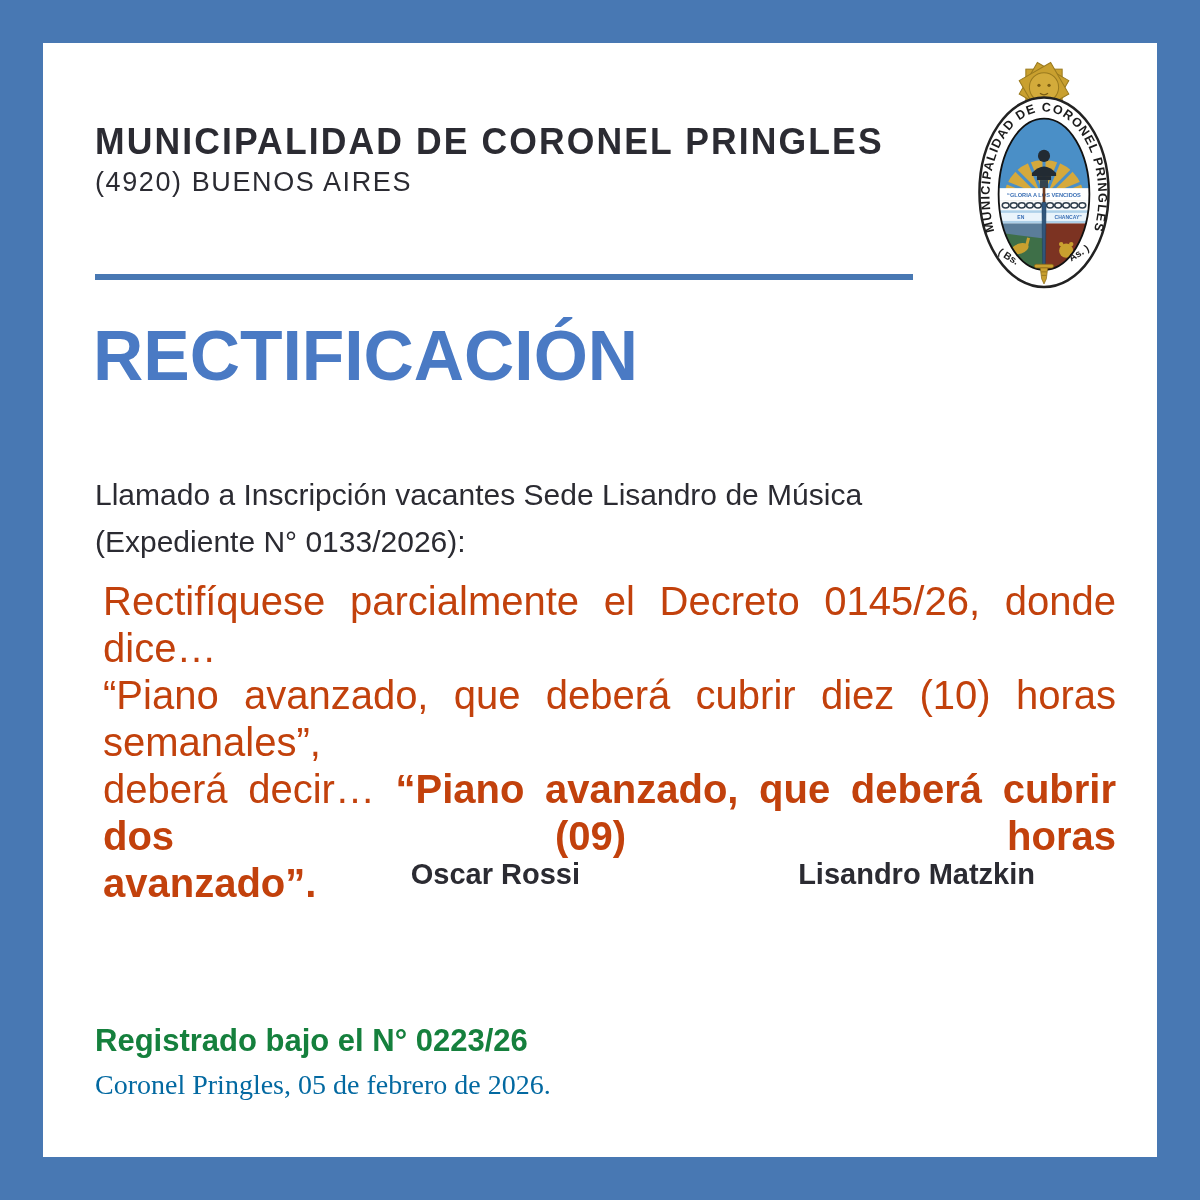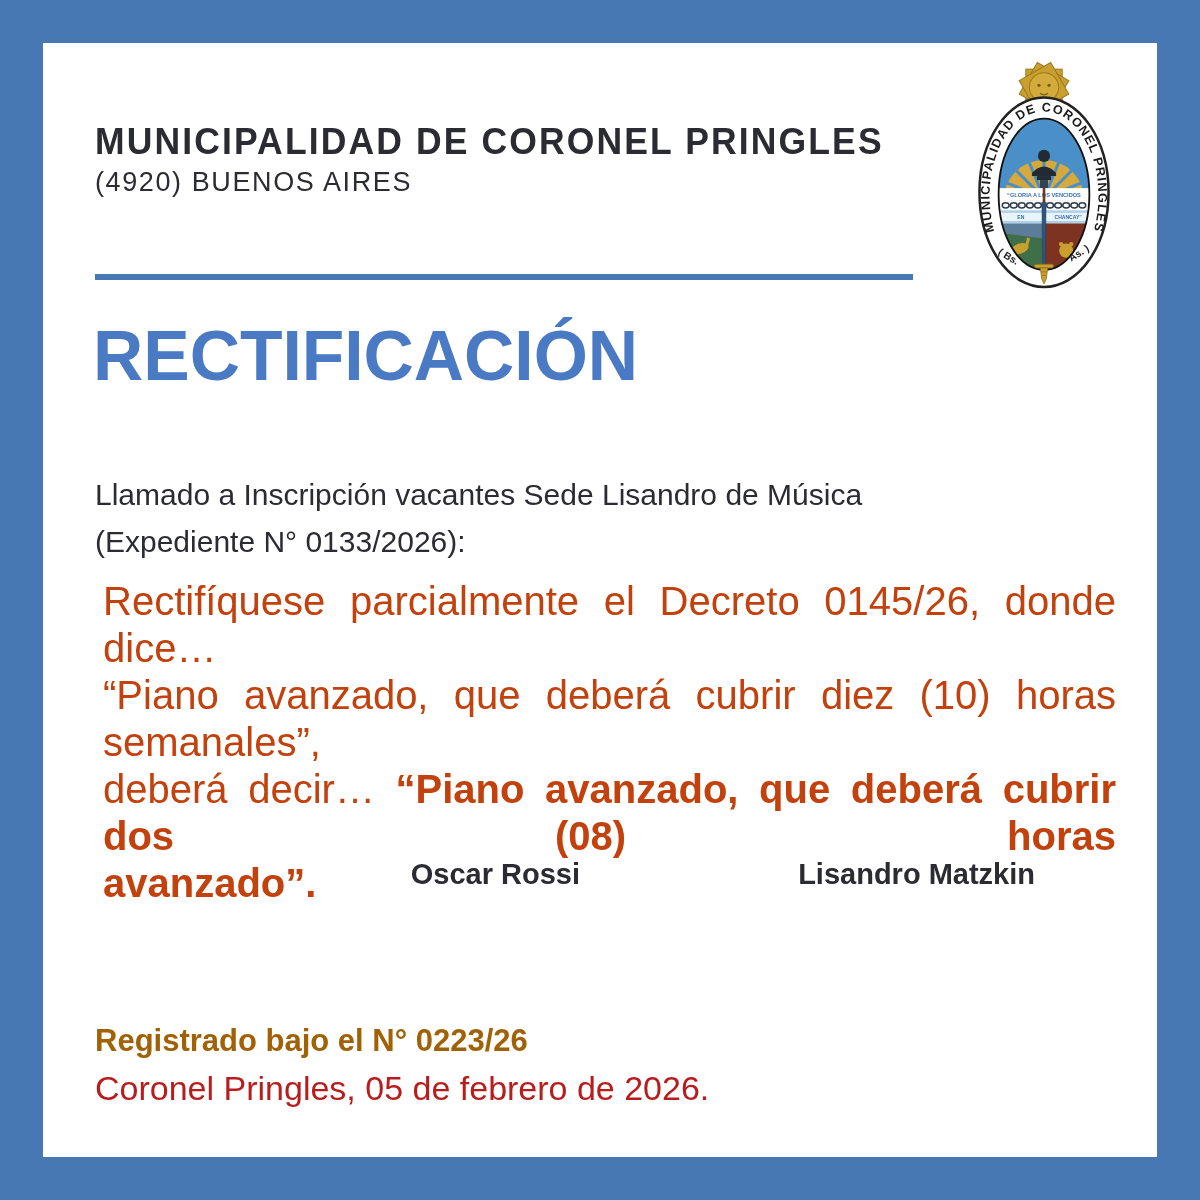--- a/index.html
+++ b/index.html
@@ -57,25 +57,25 @@
   .sig {
     position: absolute; top: 814px; width: 430px;
     text-align: right; color: #2b2b32;
     font-size: 29px; line-height: 34px;
   }
   .sig-left  { left: 107px; }
   .sig-right { left: 562px; }
   .sig-name { font-weight: 700; }
   .footer-reg {
     position: absolute; left: 52px; top: 980px;
-    font-size: 31px; font-weight: 700; color: #a16207;
+    font-size: 31px; font-weight: 700; color: #15803d;
   }
   .footer-date {
     position: absolute; left: 52px; top: 1026px;
-    font-size: 34px; color: #b91c1c;
+    font-size: 28px; color: #0369a1; font-family: Liberation Serif, serif;
   }
 </style>
 </head>
 <body>
 
 <div class="card">
 
   <div class="hdr-title">MUNICIPALIDAD DE CORONEL PRINGLES</div>
   <div class="hdr-sub">(4920) BUENOS AIRES</div>
 
@@ -174,21 +174,21 @@
   <div class="big-title">RECTIFICACIÓN</div>
 
   <p class="intro">
     <span>Llamado a Inscripción vacantes Sede Lisandro de Música</span><br>
     <span>(Expediente N° 0133/2026):</span>
   </p>
 
   <div class="body-block">
     <div class="body-line">Rectifíquese parcialmente el Decreto 0145/26, donde dice…</div>
     <div class="body-line">“Piano avanzado, que deberá cubrir diez (10) horas semanales”,</div>
-    <div class="body-line"><span>deberá decir… </span><strong>“Piano avanzado, que deberá cubrir dos (08) horas</strong></div>
+    <div class="body-line"><span>deberá decir… </span><strong>“Piano avanzado, que deberá cubrir dos (09) horas</strong></div>
     <div class="body-line last"><strong>avanzado”.</strong></div>
   </div>
 
   <div class="sig sig-left">
     <div class="sig-name">Oscar Rossi</div>
   </div>
   <div class="sig sig-right">
     <div class="sig-name">Lisandro Matzkin</div>
   </div>
 

